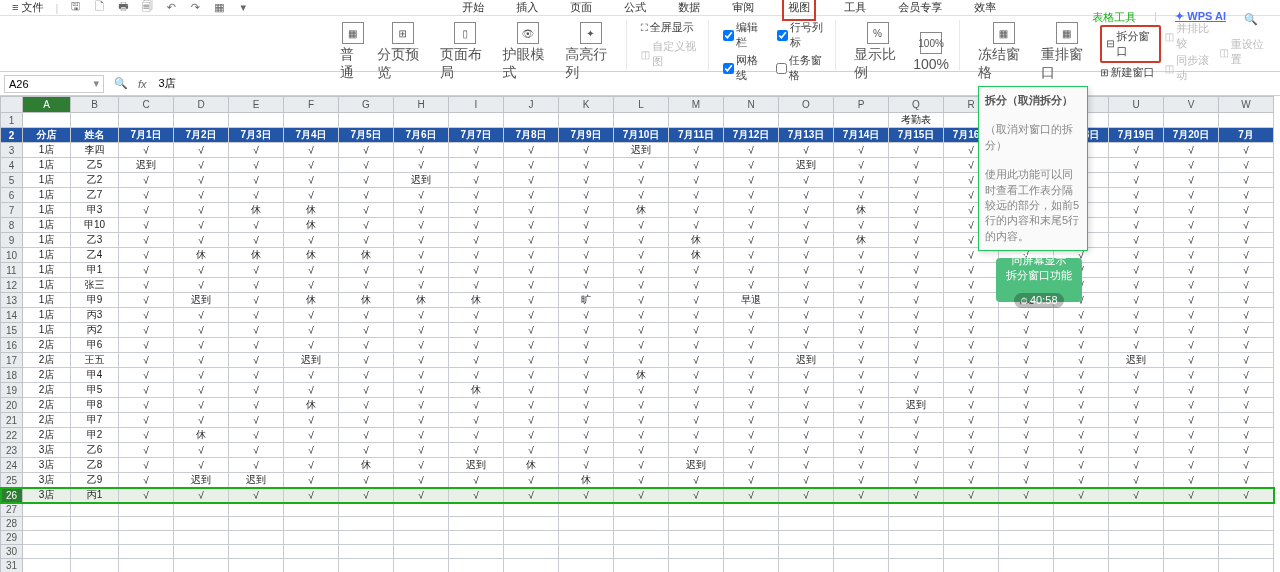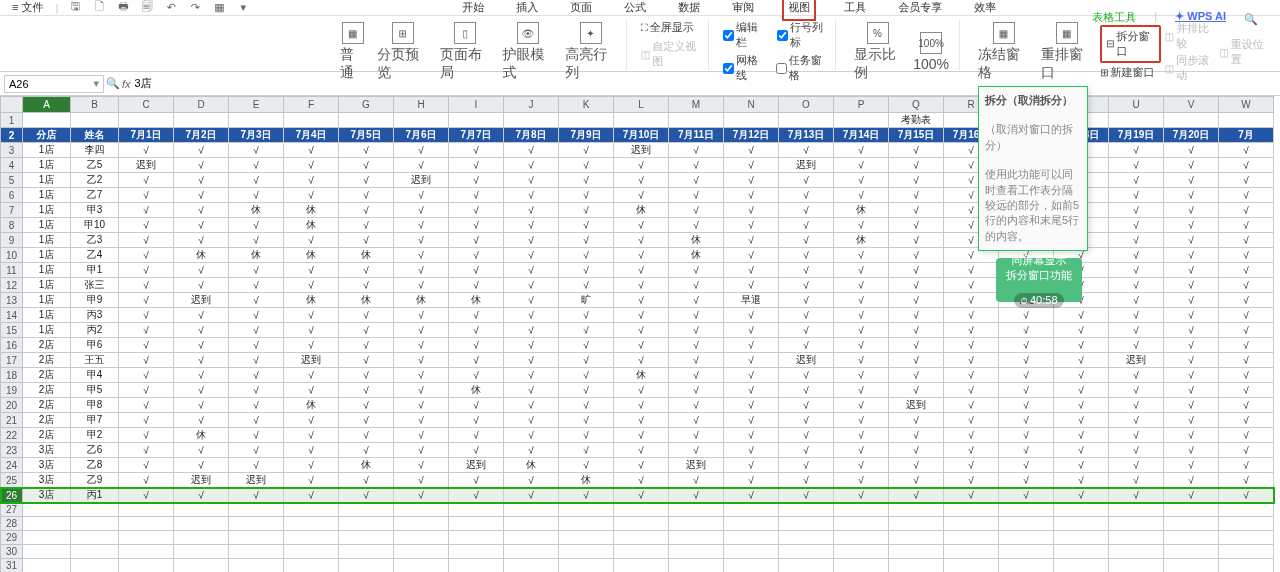--- a/index.html
+++ b/index.html
@@ -17,21 +17,21 @@
 .ribbon{display:flex;align-items:flex-start;height:56px;border-bottom:1px solid #d0d0d0;padding:4px 4px 0 330px;gap:8px;background:#fff;}
 .rgroup{display:flex;flex-direction:column;align-items:center;padding:0 6px;height:50px;justify-content:space-between;border-right:1px solid #e8e8e8;}
 .rgroup:last-child{border-right:none;}
 .rgroup-row{display:flex;gap:4px;align-items:center;}
 .ritem{display:flex;flex-direction:column;align-items:center;gap:2px;cursor:pointer;padding:2px 4px;}
 .ritem-icon{width:22px;height:22px;border:1px solid #888;display:flex;align-items:center;justify-content:center;font-size:10px;color:#555;}
 .ritem-label{font-size:14px;color:#555;}
 .check-item{display:flex;align-items:center;gap:2px;font-size:10px;color:#444;}
 .check-item input{width:11px;height:11px;}
 .highlight-box{border:2px solid #d03a2a;padding:2px 4px;border-radius:2px;}
-.formula-bar{display:flex;align-items:center;height:24px;border-bottom:1px solid #d0d0d0;padding:0 4px;gap:0;}
+.formula-bar{display:flex;align-items:center;height:24px;border-bottom:1px solid #d0d0d0;padding:0 4px;gap:8px;}
 .cell-ref{width:100px;border:1px solid #ccc;height:18px;padding:0 4px;display:flex;align-items:center;justify-content:space-between;font-size:11px;}
 .fx{color:#666;font-style:italic;}
 .formula-input{flex:1;padding:0 4px;font-size:11px;}
 .grid-wrap{position:relative;overflow:hidden;}
 table{border-collapse:collapse;table-layout:fixed;}
 .col-hdr th{background:#e8ecef;border:1px solid #c0c4c8;height:16px;font-weight:normal;color:#555;font-size:10px;text-align:center;}
 .col-hdr th.sel{background:#2e7d32;color:#fff;}
 .row-hdr{background:#e8ecef;border:1px solid #c0c4c8;width:22px;text-align:center;color:#555;font-size:10px;}
 .row-hdr.sel{background:#2e7d32;color:#fff;}
 td{border:1px solid #c8ccd0;height:14px;text-align:center;font-size:10px;color:#222;padding:0;overflow:hidden;white-space:nowrap;}

